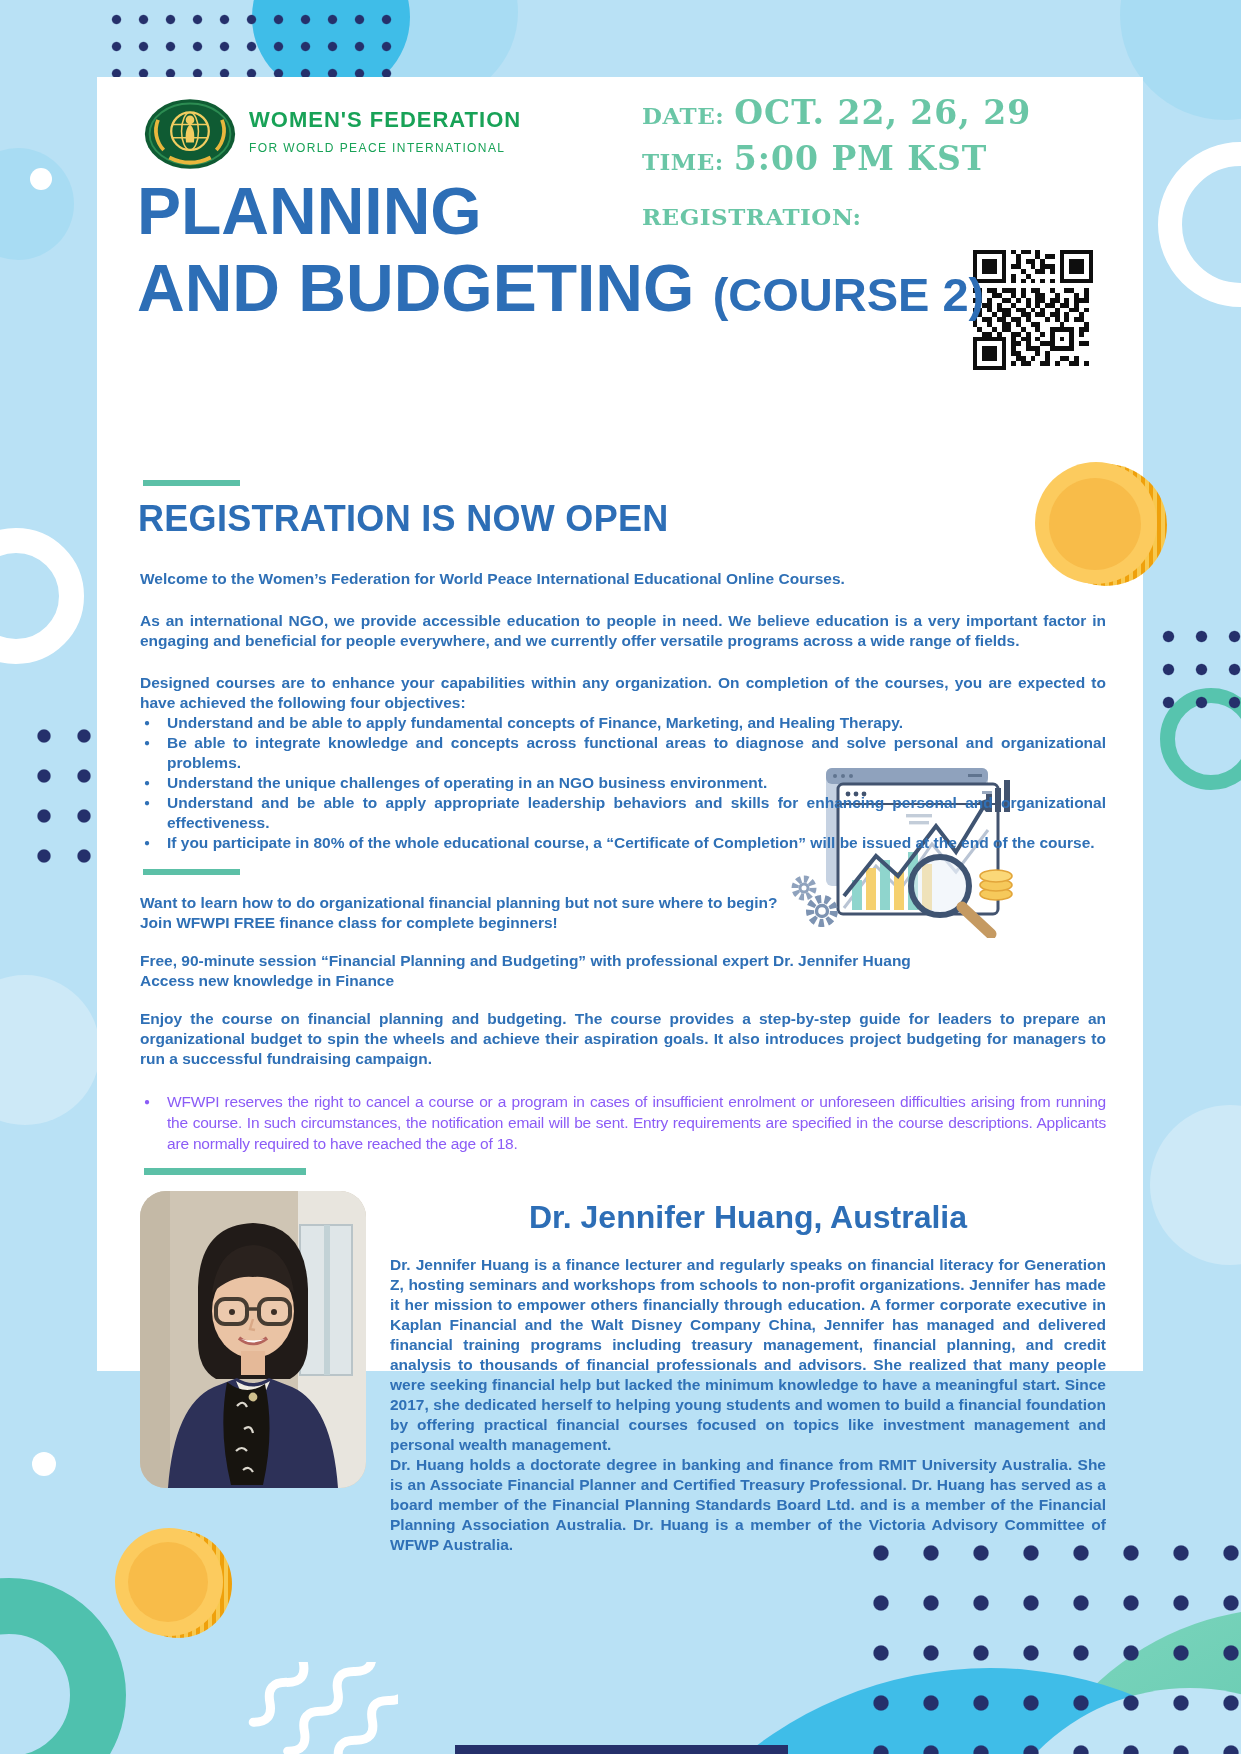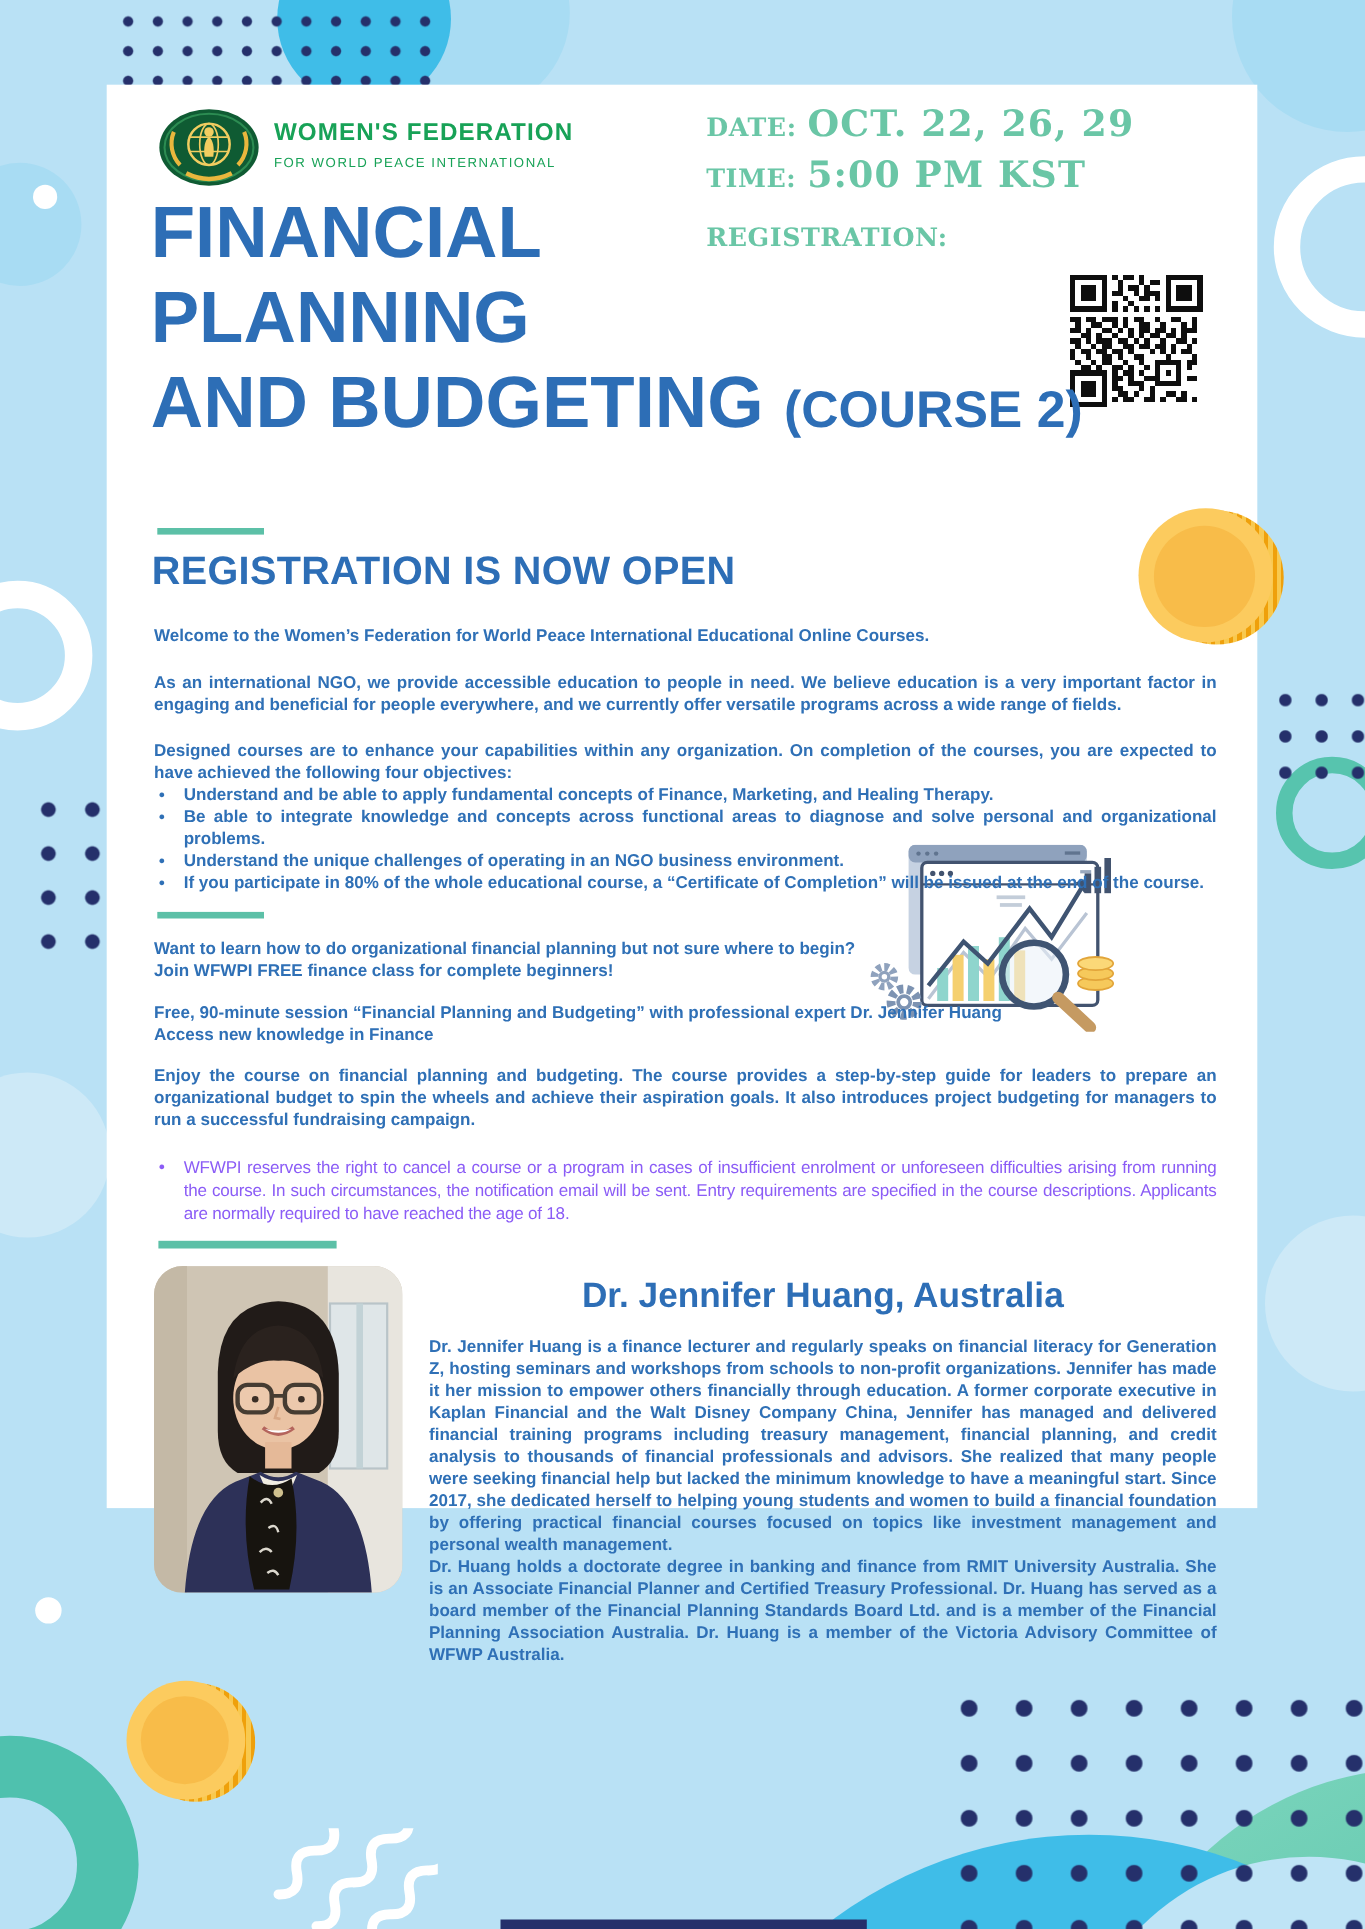--- a/index.html
+++ b/index.html
@@ -173,21 +173,20 @@
         <path d="M10 2h1v1h-1z M12 2h2v1h-2z M15 2h1v2h-1z M17 3h2v1h-2z M11 3h1v2h-1z M13 4h2v1h-2z M16 4h1v2h-1z M10 5h2v1h-2z M14 5h1v1h-1z M17 5h2v1h-2z M12 6h1v1h-1z M15 6h2v1h-2z M10 7h1v1h-1z M13 7h1v1h-1z M18 6h1v1h-1z"></path>
         <path d="M2 10h2v1H2z M5 10h2v1H5z M9 10h2v1H9z M12 10h1v2h-1z M14 10h2v1h-2z M18 10h1v1h-1z M21 10h2v1h-2z M25 10h1v2h-1z M3 11h1v2H3z M6 11h2v1H6z M10 11h1v1h-1z M15 11h2v2h-2z M19 11h1v1h-1z M23 11h1v2h-1z M2 12h1v1H2z M5 12h1v1H5z M8 12h2v1H8z M11 12h1v1h-1z M13 12h1v2h-1z M18 12h2v1h-2z M21 12h1v1h-1z M24 12h2v1h-2z"></path>
         <path d="M4 13h2v1H4z M7 13h1v2H7z M10 13h1v1h-1z M15 13h1v1h-1z M17 13h2v1h-2z M20 13h2v1h-2z M23 13h1v1h-1z M2 14h2v1H2z M5 14h1v1H5z M9 14h1v2H9z M11 14h2v1h-2z M14 14h1v1h-1z M16 14h1v2h-1z M19 14h1v1h-1z M22 14h2v1h-2z M25 14h1v1h-1z"></path>
         <path d="M3 15h1v1H3z M6 15h1v1H6z M8 15h1v1H8z M12 15h2v1h-2z M15 15h1v1h-1z M18 15h2v1h-2z M21 15h1v2h-1z M24 15h1v1h-1z M2 16h1v2H2z M4 16h2v1H4z M7 16h1v1H7z M10 16h2v1h-2z M13 16h1v1h-1z M17 16h1v1h-1z M19 16h1v1h-1z M23 16h2v1h-2z"></path>
         <path d="M5 17h1v1H5z M8 17h2v1H8z M11 17h1v1h-1z M14 17h2v1h-2z M20 17h1v1h-1z M25 17h1v1h-1z M3 18h1v1H3z M6 18h1v1H6z M9 18h1v1H9z M12 18h1v1h-1z M15 18h1v1h-1z M24 18h2v1h-2z M4 19h2v1H4z M7 19h1v1H7z M10 19h2v1h-2z M13 19h1v1h-1z M16 19h1v1h-1z M24 19h1v1h-1z"></path>
         <path d="M10 20h1v2h-1z M12 20h2v1h-2z M15 20h1v1h-1z M11 21h1v1h-1z M13 21h1v2h-1z M16 21h2v1h-2z M10 22h1v1h-1z M14 22h2v1h-2z M10 23h2v1h-2z M15 23h1v1h-1z M17 23h1v2h-1z M11 24h2v1h-2z M14 24h1v1h-1z M10 25h1v1h-1z M12 25h2v1h-2z M16 25h2v1h-2z M20 24h2v1h-2z M23 24h1v1h-1z M19 25h1v1h-1z M22 25h2v1h-2z M25 25h1v1h-1z M24 21h2v1h-2z M20 26h4v0h-4z"></path>
       </g>
     </svg>
 
     <div class="title">
-      <div>FINANCIAL</div>
       <div>PLANNING</div>
       <div><span>AND BUDGETING</span>&nbsp;<span class="course-tag">(COURSE 2)</span></div>
     </div>
 
     <div class="bar bar-1"></div>
     <div class="subtitle">REGISTRATION IS NOW OPEN</div>
 
     <svg class="illus" viewBox="0 0 225 170">
       <rect x="36" y="0" width="162" height="118" rx="6" fill="#C6D2E2"></rect>
       <rect x="36" y="0" width="162" height="16" rx="6" fill="#8FA2BD"></rect>
@@ -231,20 +230,21 @@
     </svg>
 
     <div class="content">
       <p>Welcome to the Women’s Federation for World Peace International Educational Online Courses.</p>
       <p>As an international NGO, we provide accessible education to people in need. We believe education is a very important factor in engaging and beneficial for people everywhere, and we currently offer versatile programs across a wide range of fields.</p>
       <p class="tight">Designed courses are to enhance your capabilities within any organization. On completion of the courses, you are expected to have achieved the following four objectives:</p>
       <ul class="obj">
         <li>Understand and be able to apply fundamental concepts of Finance, Marketing, and Healing Therapy.</li>
         <li>Be able to integrate knowledge and concepts across functional areas to diagnose and solve personal and organizational problems.</li>
         <li>Understand the unique challenges of operating in an NGO business environment.</li>
+        <li>Understand and be able to apply appropriate leadership behaviors and skills for enhancing personal and organizational effectiveness.</li>
         <li>If you participate in 80% of the whole educational course, a “Certificate of Completion” will be issued at the end of the course.</li>
       </ul>
 
       <div class="bar bar-2"></div>
 
       <div class="group">
         <p class="nojust">Want to learn how to do organizational financial planning but not sure where to begin?</p>
         <p class="nojust">Join WFWPI FREE finance class for complete beginners!</p>
       </div>
       <div class="group">

